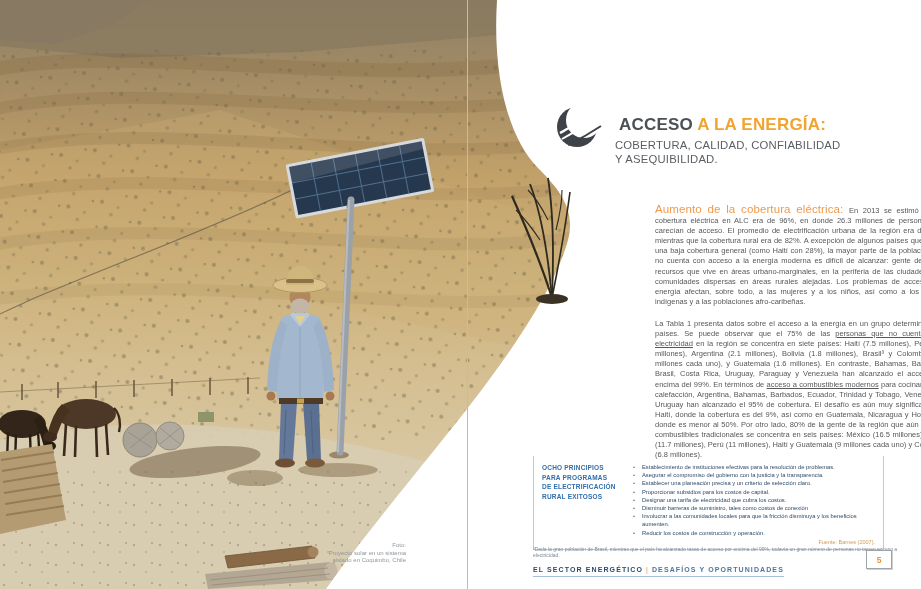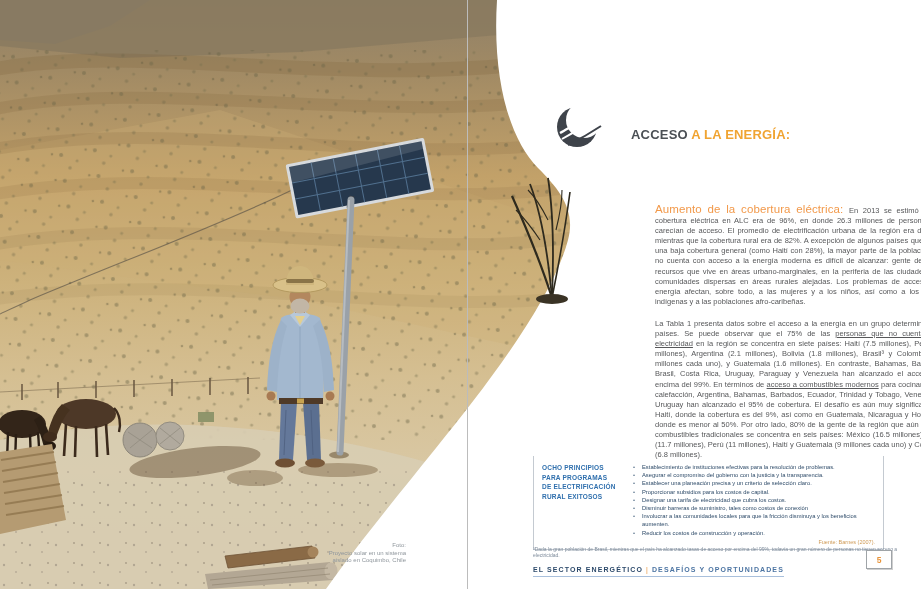--- a/index.html
+++ b/index.html
@@ -16,21 +16,21 @@
 
   
   .gutter{position:absolute;left:467px;top:0;width:1px;height:589px;background:#bcbcbc;z-index:3;}
 
   
   .rp{position:absolute;left:0;top:0;width:921px;height:589px;z-index:4;}
 
   .logo{position:absolute;left:556px;top:106px;width:46px;height:42px;}
 
   .title-block{position:absolute;left:615px;top:111px;width:300px;}
-  .title{font-size:13px;font-weight:bold;letter-spacing:.2px;margin:16px;}
+  .title{font-size:17px;font-weight:bold;letter-spacing:.2px;margin:4px;}
   .title .t-dark{color:#4b5055;}
   .title .t-accent{color:#f0a432;}
   .subtitle{margin-top:3px;font-size:11.3px;line-height:13.5px;color:#5a5f64;letter-spacing:.2px;}
 
   .body-col{position:absolute;left:615px;top:204px;width:291px;
     font-size:7.5px;line-height:10.1px;color:#57585a;text-align:justify;margin-left:40px;}
   .body-col p{margin:0 0 12px 0;}
   .lead{font-size:11.5px;color:#f2994a;letter-spacing:.1px;}
   .u{text-decoration:underline;}
 
@@ -246,20 +246,24 @@
     <svg class="logo" viewBox="0 0 46 42">
       <circle cx="21" cy="21" r="20" fill="#3e434a"></circle>
       <circle cx="28" cy="14" r="18" fill="#ffffff"></circle>
       <path d="M4,27 C15,21 27,13 39,9" stroke="#ffffff" stroke-width="2.4" fill="none"></path>
       <path d="M6,33 C18,26 31,19 42,14" stroke="#ffffff" stroke-width="2" fill="none"></path>
       <path d="M12,39 C24,33 36,26 45,20" stroke="#3e434a" stroke-width="2" fill="none"></path>
     </svg>
 
     <div class="title-block">
       <h1 class="title"><span class="t-dark">ACCESO</span><span class="t-accent"> A LA ENERGÍA:</span></h1>
+      <div class="subtitle">
+        <div>COBERTURA, CALIDAD, CONFIABILIDAD</div>
+        <div>Y ASEQUIBILIDAD.</div>
+      </div>
     </div>
 
     <div class="body-col">
       <p><span class="lead">Aumento de la cobertura eléctrica: </span><span>En 2013 se estimó que la cobertura eléctrica en ALC era de 96%, en donde 26.3 millones de personas aún carecían de acceso. El promedio de electrificación urbana de la región era de 99%, mientras que la cobertura rural era de 82%. A excepción de algunos países que tienen una baja cobertura general (como Haití con 28%), la mayor parte de la población que no cuenta con acceso a la energía moderna es difícil de alcanzar: gente de pocos recursos que vive en áreas urbano-marginales, en la periferia de las ciudades o en comunidades dispersas en áreas rurales alejadas. Los problemas de acceso a la energía afectan, sobre todo, a las mujeres y a los niños, así como a los grupos indígenas y a las poblaciones afro-caribeñas.</span></p>
       <p><span>La Tabla 1 presenta datos sobre el acceso a la energía en un grupo determinado de países. Se puede observar que el 75% de las </span><span class="u">personas que no cuentan con electricidad</span><span> en la región se concentra en siete países: Haití (7.5 millones), Perú (3.0 millones), Argentina (2.1 millones), Bolivia (1.8 millones), Brasil³ y Colombia (1.7 millones cada uno), y Guatemala (1.6 millones). En contraste, Bahamas, Barbados, Brasil, Costa Rica, Uruguay, Paraguay y Venezuela han alcanzado el acceso por encima del 99%. En términos de </span><span class="u">acceso a combustibles modernos</span><span> para cocinar y para calefacción, Argentina, Bahamas, Barbados, Ecuador, Trinidad y Tobago, Venezuela y Uruguay han alcanzado el 95% de cobertura. El desafío es aún muy significativo en Haití, donde la cobertura es del 9%, así como en Guatemala, Nicaragua y Honduras, donde es menor al 50%. Por otro lado, 80% de la gente de la región que aún emplea combustibles tradicionales se concentra en seis países: México (16.5 millones), Brasil (11.7 millones), Perú (11 millones), Haití y Guatemala (9 millones cada uno) y Colombia (6.8 millones).</span></p>
     </div>
 
     <div class="principles-box">
       <div class="box-label">
         <div>OCHO PRINCIPIOS</div>

